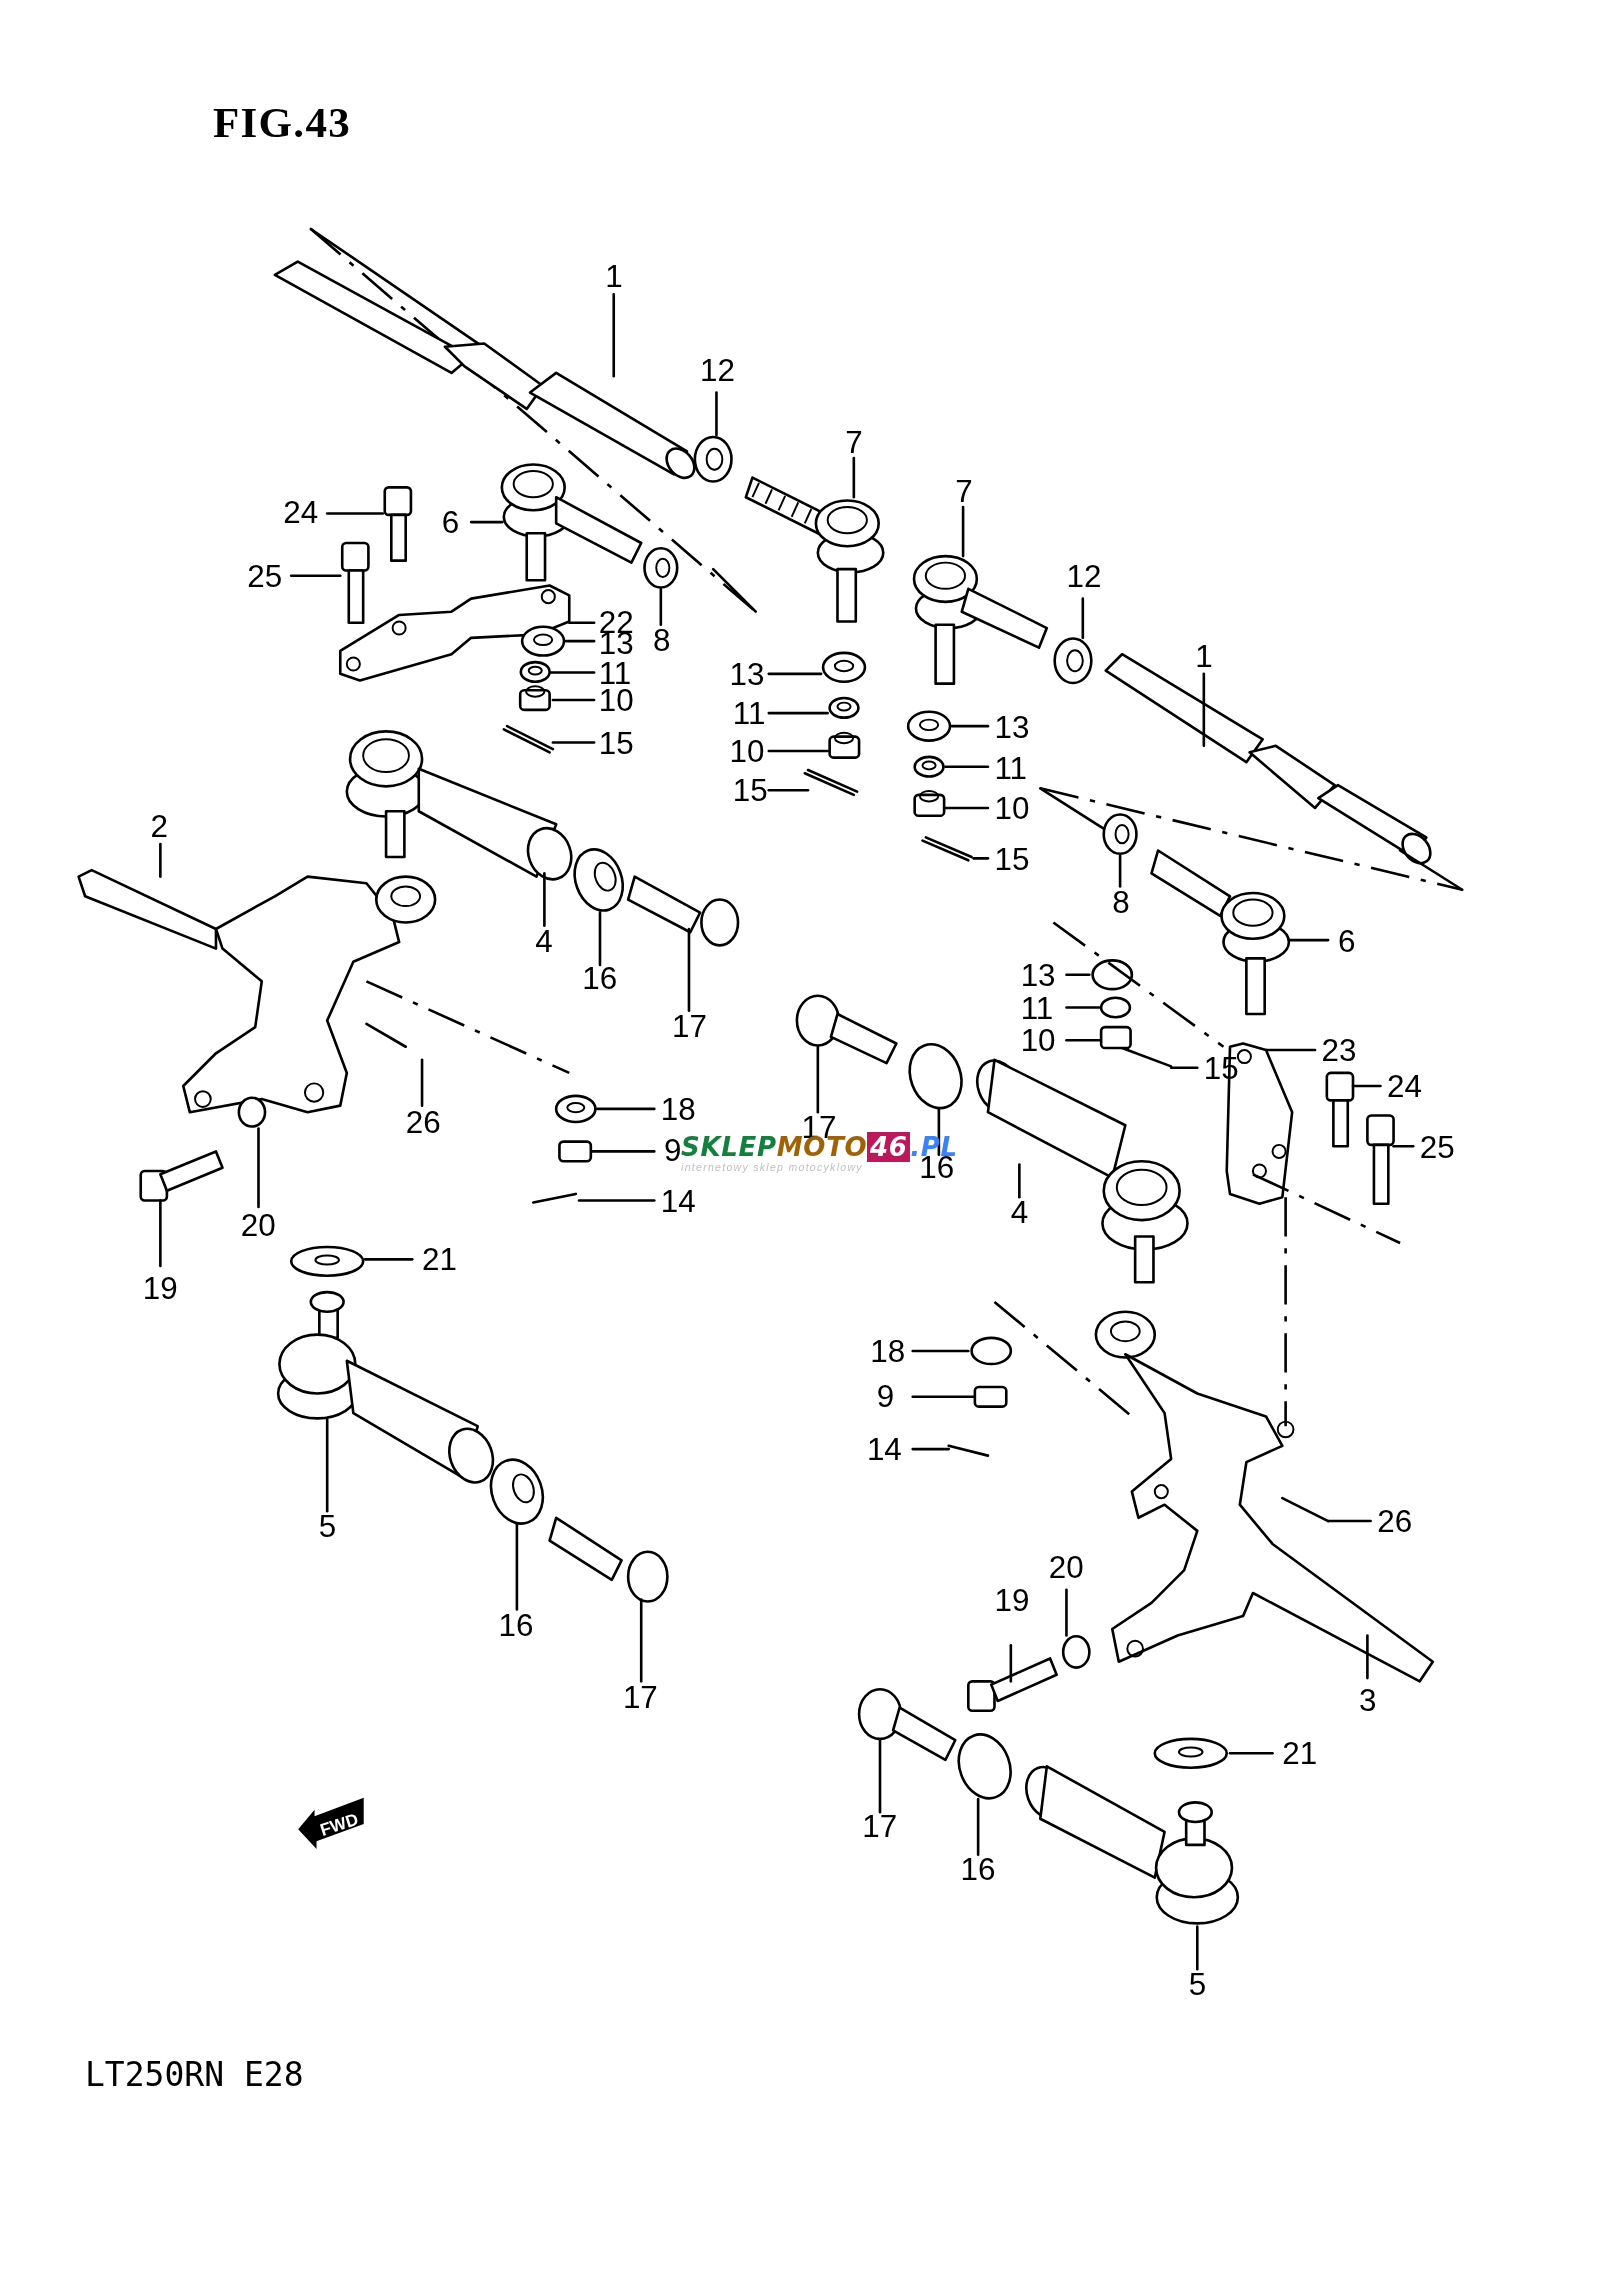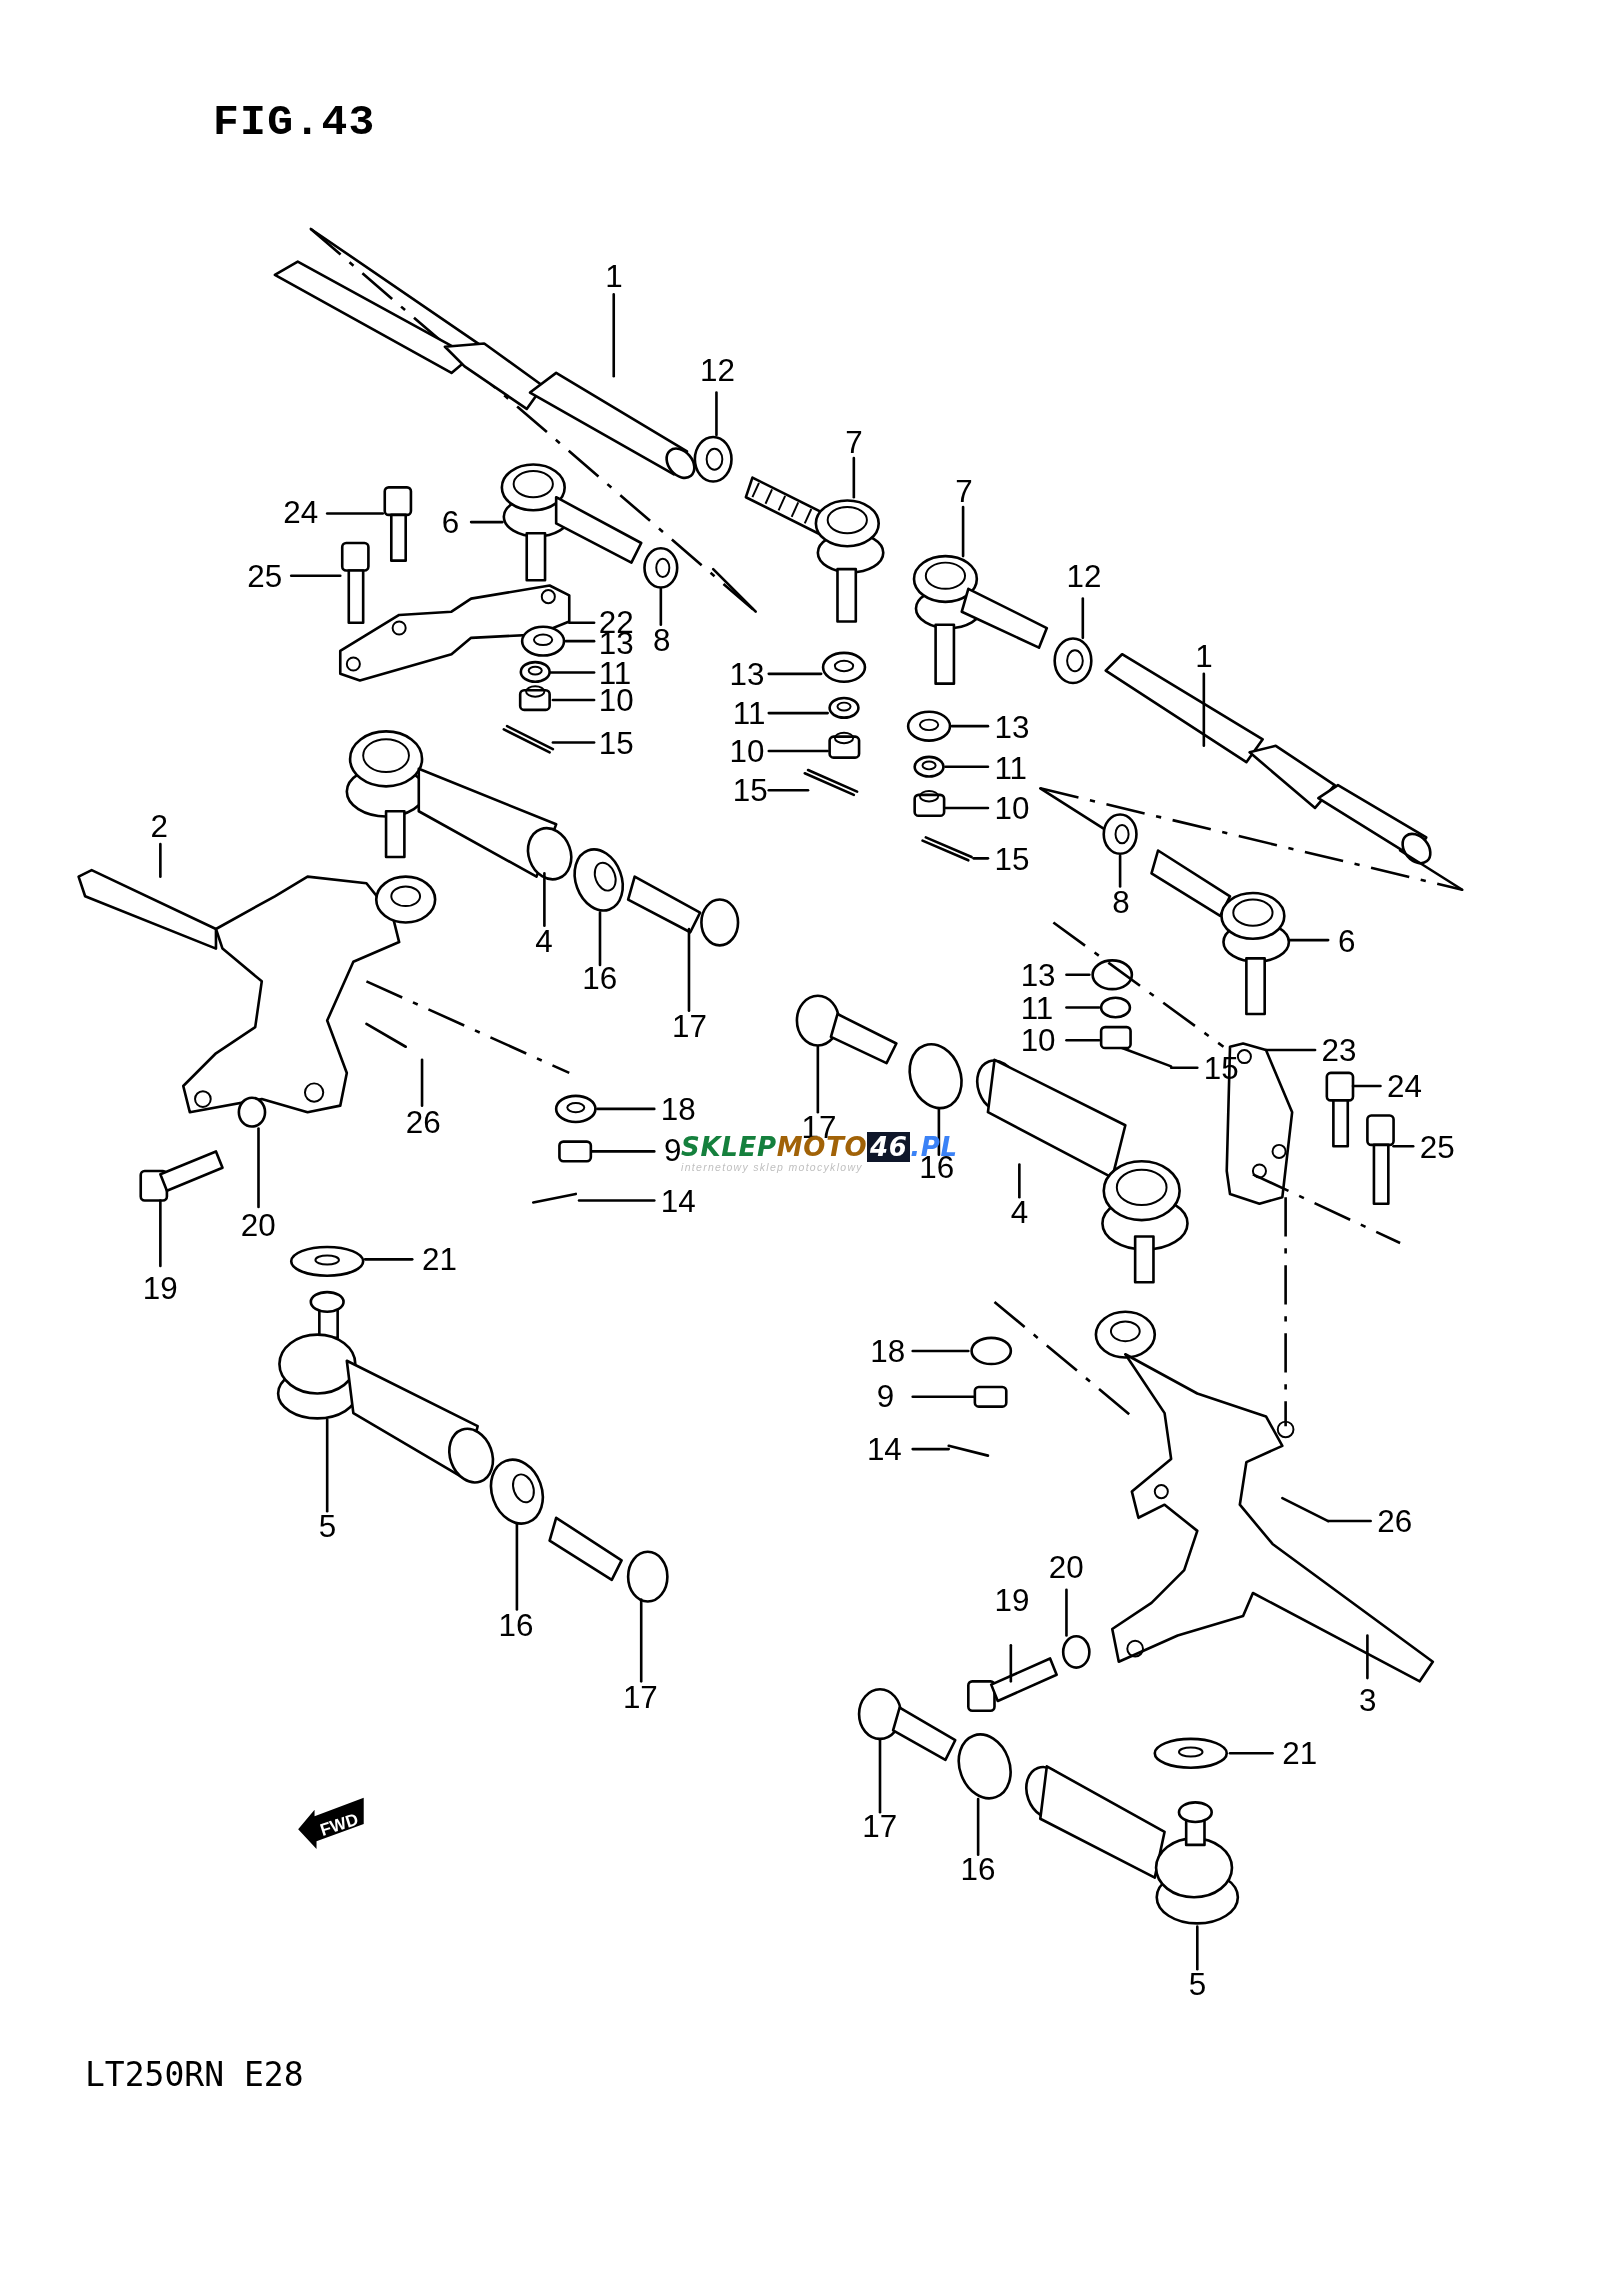--- a/index.html
+++ b/index.html
@@ -1,30 +1,30 @@
 <!DOCTYPE html>
 <html style="font-size:10.5px"><head>
 <meta charset="utf-8">
 <style>
   html, body { margin:0; padding:0; background:#ffffff; }
   body { width:1620px; height:2295px; position:relative; overflow:hidden; font-family:"Liberation Sans", sans-serif; color:#000; }
-  #fig-title { position:absolute; left:213px; top:98px; font-family:Liberation Mono, monospace; font-weight:bold; font-size:43px; letter-spacing:1.3px; }
+  #fig-title { position:absolute; left:213px; top:98px; font-family:Liberation Serif, serif; font-weight:bold; font-size:43px; letter-spacing:1.3px; }
   #model-code { position:absolute; left:85px; top:2055px; font-family:"DejaVu Sans Mono", monospace; font-size:33px; }
   #diagram { position:absolute; left:0; top:0; width:1620px; height:2295px; }
   .callout { font-family:"Liberation Sans", sans-serif; font-size:48px; fill:#000; }
   .ln { stroke:#000; stroke-width:4; fill:none; stroke-linecap:round; stroke-linejoin:round; }
   .lnf { stroke:#000; stroke-width:4; fill:#fff; stroke-linejoin:round; }
   .thin { stroke:#000; stroke-width:3; fill:none; }
   .dash { stroke:#000; stroke-width:4; fill:none; stroke-dasharray:60 18 8 18; }
   .thread { stroke:#000; stroke-width:3; fill:none; }
   #watermark { position:absolute; left:681px; top:1132px; }
   #wm-main { font-family:"DejaVu Sans", sans-serif; font-weight:bold; font-style:italic; font-size:26px; letter-spacing:0.7px; }
   #wm-a { color:#15803d; }
   #wm-b { color:#a16207; }
-  #wm-c { color:#ffffff; background:#0f172a; padding:0 2.6px; }
+  #wm-c { color:#ffffff; background:#be185d; padding:0 2.6px; }
   #wm-d { color:#3b82f6; }
   #wm-sub { font-family:Liberation Sans, sans-serif; font-style:italic; font-size:10.5px; color:#c0c0c0; letter-spacing:1.3px; margin-top:-1.3px; }
   #fwd-badge { position:absolute; left:298px; top:1790px; }
 </style>
 </head>
 <body>
 
 <div id="fig-title">FIG.43</div>
 
 <svg id="diagram" viewBox="0 0 2476 3508" xmlns="http://www.w3.org/2000/svg">

